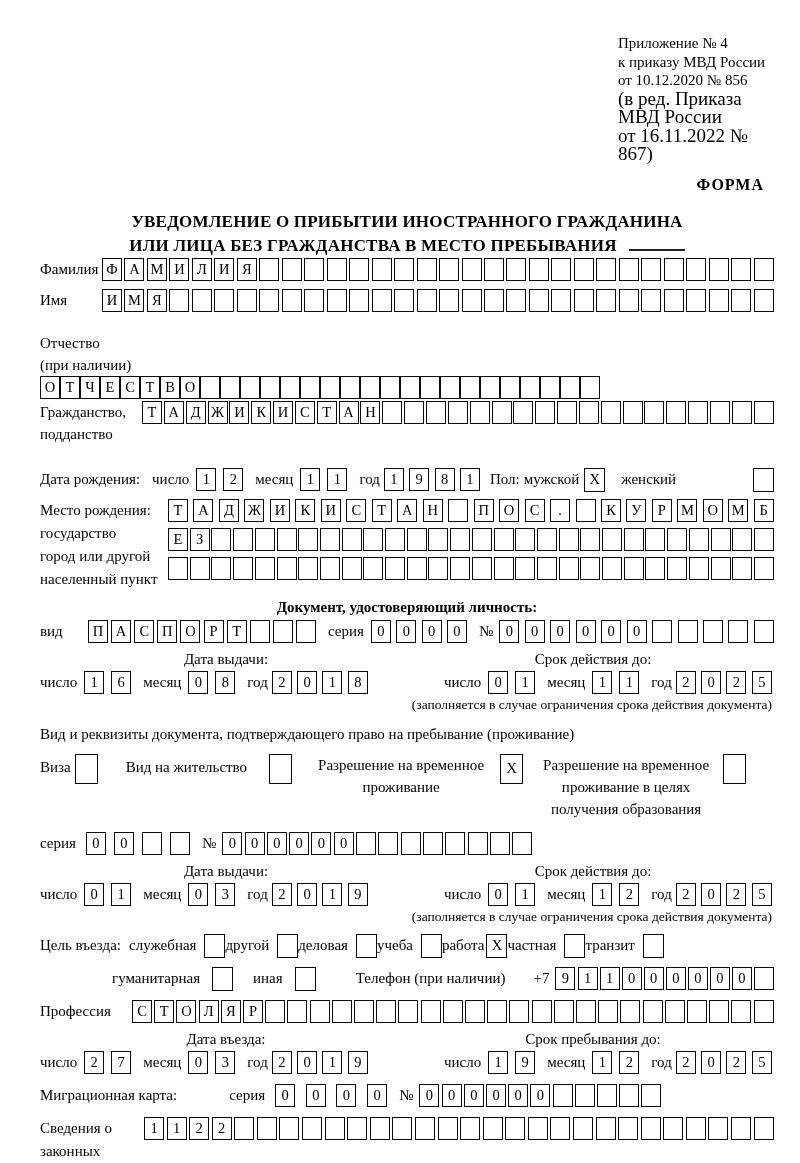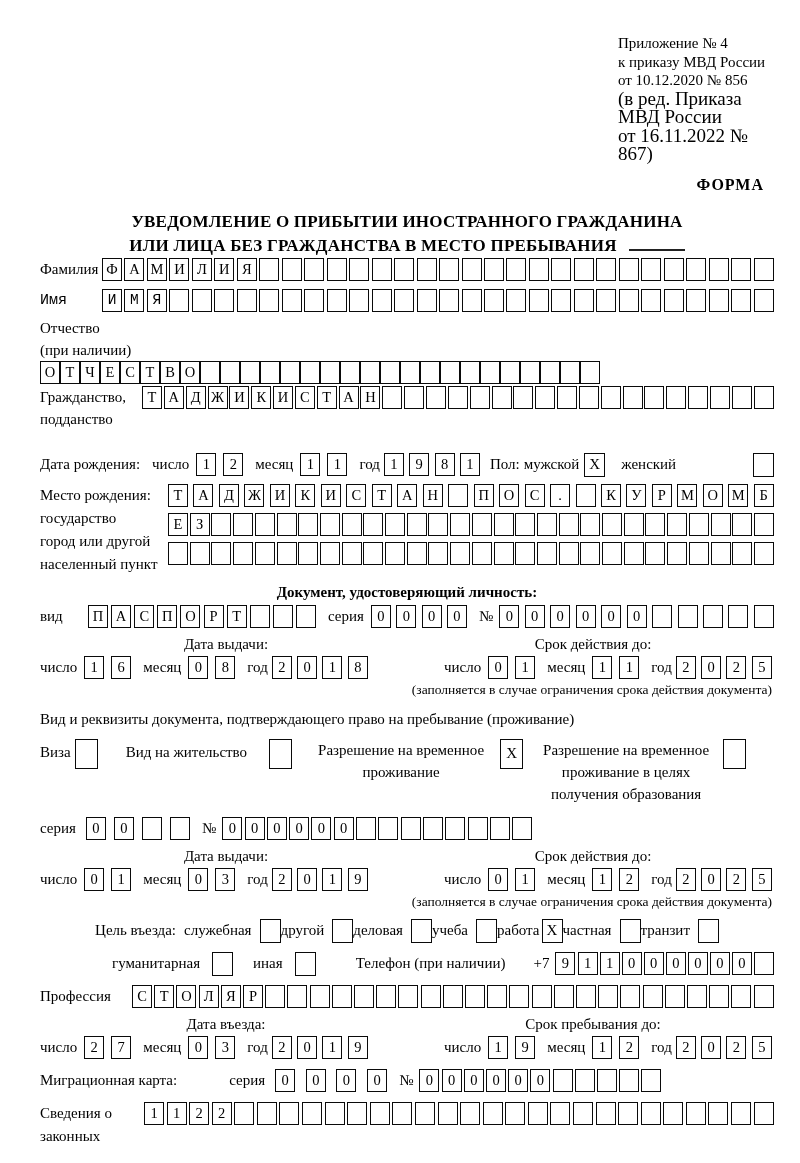--- a/index.html
+++ b/index.html
@@ -100,21 +100,21 @@
         <span class="cell"></span>
         <span class="cell"></span>
         <span class="cell"></span>
         <span class="cell"></span>
         <span class="cell"></span>
         <span class="cell"></span>
         <span class="cell"></span>
       </span>
   </div>
 
-  <div class="frow" style="margin-bottom:5px;font-family:Liberation Mono, monospace;">
+  <div class="frow" style="margin-bottom:20px;">
     <span class="lbl w62">Имя</span>
     <span class="grid grow">
         <span class="cell">И</span>
         <span class="cell">М</span>
         <span class="cell">Я</span>
         <span class="cell"></span>
         <span class="cell"></span>
         <span class="cell"></span>
         <span class="cell"></span>
         <span class="cell"></span>
@@ -512,21 +512,21 @@
       <span class="grid g4">
           <span class="cell">2</span>
           <span class="cell">0</span>
           <span class="cell">2</span>
           <span class="cell">5</span>
         </span>
     </span>
   </div>
   <div class="rnote">(заполняется в случае ограничения срока действия документа)</div>
 
-  <div class="frow" style="margin-top:9px;justify-content:center;">
+  <div class="frow" style="margin-top:9px;justify-content:flex-start;">
     <span class="pair">
       <span class="plbl">Цель въезда:</span>
       <span class="plbl">служебная</span>
       <span class="chk"></span>
     </span>
     <span class="pair">
       <span class="plbl">другой</span>
       <span class="chk"></span>
     </span>
     <span class="pair">

